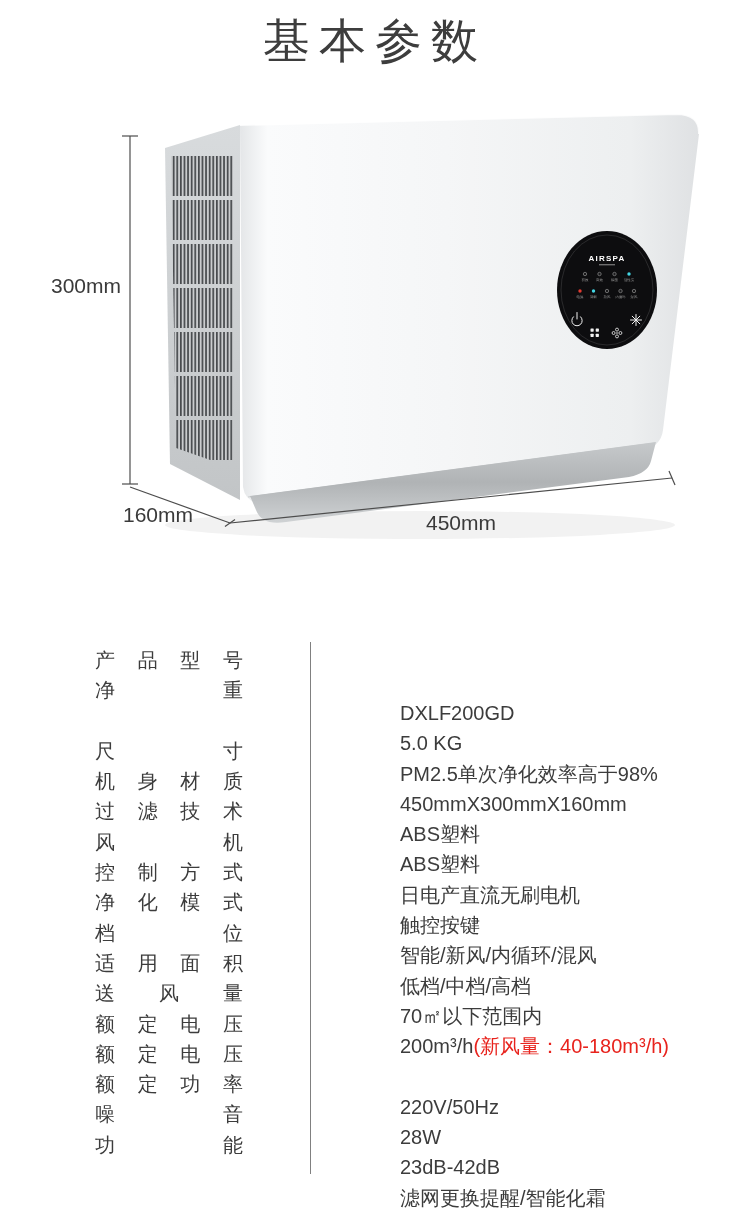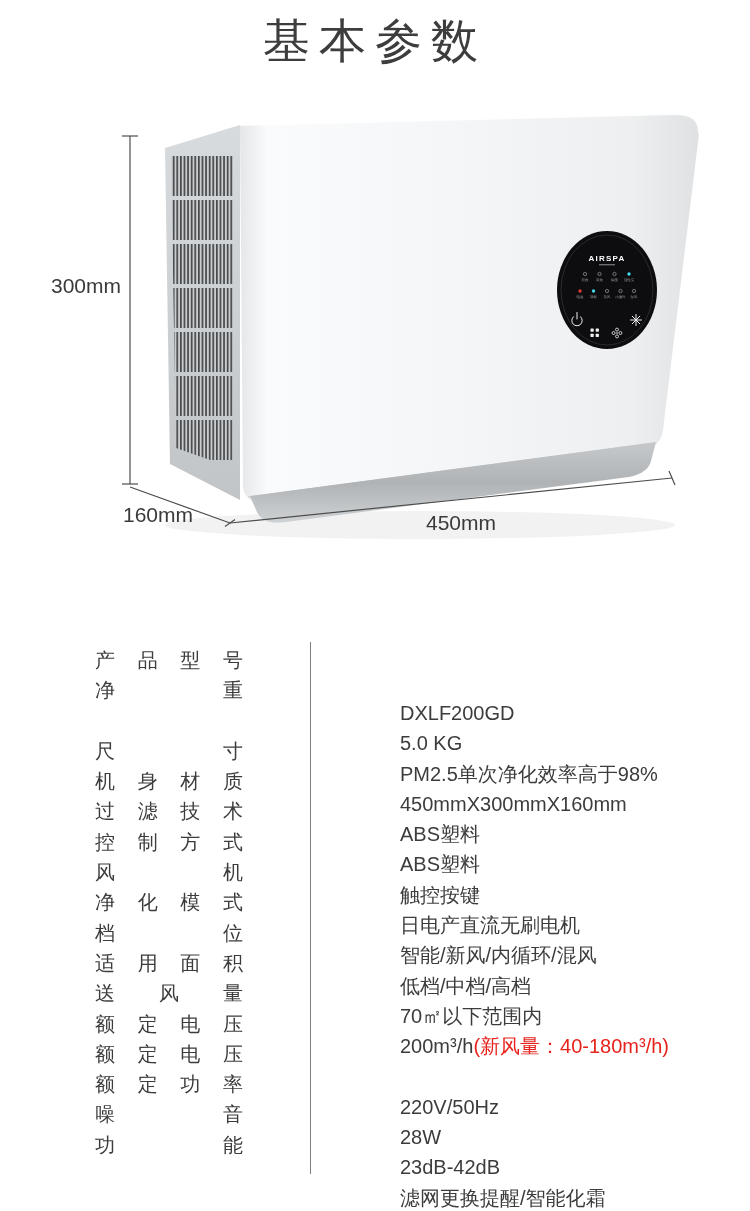--- a/index.html
+++ b/index.html
@@ -183,28 +183,28 @@
   </div>
   <div class="spec-row">
     <span class="spec-label">机身材质</span>
     <span class="spec-value"><span>ABS塑料</span><span class="red"></span></span>
   </div>
   <div class="spec-row">
     <span class="spec-label">过滤技术</span>
     <span class="spec-value"><span>ABS塑料</span><span class="red"></span></span>
   </div>
   <div class="spec-row">
+    <span class="spec-label">风机</span>
+    <span class="spec-value"><span>日电产直流无刷电机</span><span class="red"></span></span>
+  </div>
+  <div class="spec-row">
     <span class="spec-label">控制方式</span>
     <span class="spec-value"><span>触控按键</span><span class="red"></span></span>
   </div>
   <div class="spec-row">
-    <span class="spec-label">风机</span>
-    <span class="spec-value"><span>日电产直流无刷电机</span><span class="red"></span></span>
-  </div>
-  <div class="spec-row">
     <span class="spec-label">净化模式</span>
     <span class="spec-value"><span>智能/新风/内循环/混风</span><span class="red"></span></span>
   </div>
   <div class="spec-row">
     <span class="spec-label">档位</span>
     <span class="spec-value"><span>低档/中档/高档</span><span class="red"></span></span>
   </div>
   <div class="spec-row">
     <span class="spec-label">适用面积</span>
     <span class="spec-value"><span>70㎡以下范围内</span><span class="red"></span></span>

